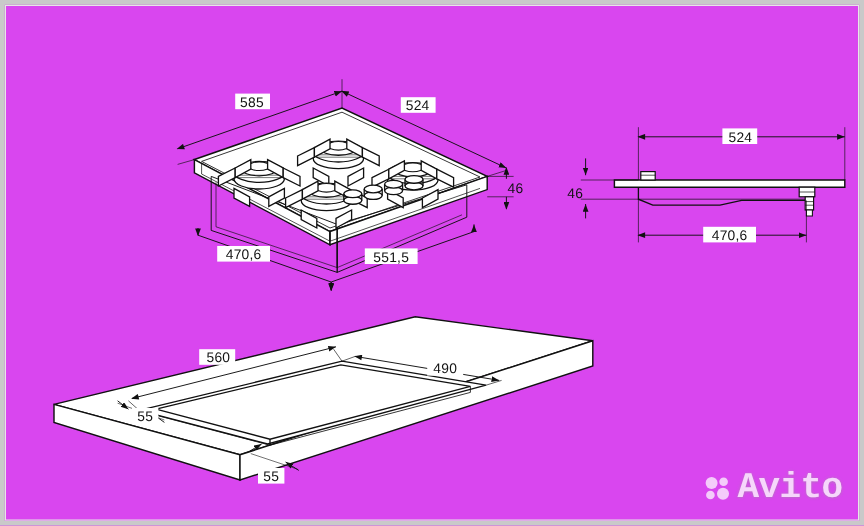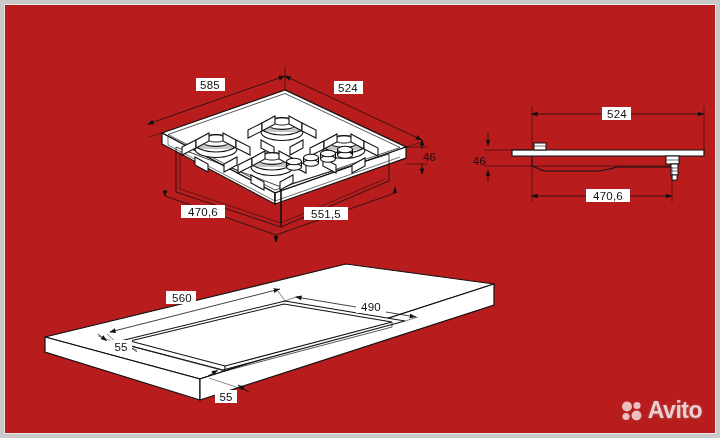--- a/index.html
+++ b/index.html
@@ -7,21 +7,21 @@
   body{
     width:720px;height:438px;
     background:#c9c9c9;
     font-family:"Liberation Sans", sans-serif;
     overflow:hidden;
   }
   #page{
     position:relative;
     width:720px;height:438px;
     box-sizing:border-box;
-    background:#b91c1c;
+    background:#d946ef;
     border:4px solid #c9c9c9;
     overflow:hidden;
   }
   #page::before{
     content:"";position:absolute;left:0;top:0;right:0;bottom:0;
     pointer-events:none;
     box-shadow:inset 0 0 0 1px #e6e6e6;
   }
   .canvas{position:absolute;left:0;top:0;width:712px;height:430px;}
   svg{display:block;}
@@ -32,22 +32,22 @@
     letter-spacing:0.2px;
   }
   .watermark{
     position:absolute;
     right:14px;bottom:10px;
     display:flex;align-items:center;gap:4px;
     opacity:0.78;
     pointer-events:none;
   }
   .wm-text{
-    font-family:Liberation Sans, sans-serif;
-    font-size:23px;
+    font-family:Liberation Mono, monospace;
+    font-size:30px;
     font-weight:bold;
     color:#ffffff;
     letter-spacing:-0.5px;
     text-shadow:0 0 3px rgba(160,160,160,0.55), 0 1px 2px rgba(150,150,150,0.4);
   }
 </style>
 </head>
 <body>
 
 <div id="page">

